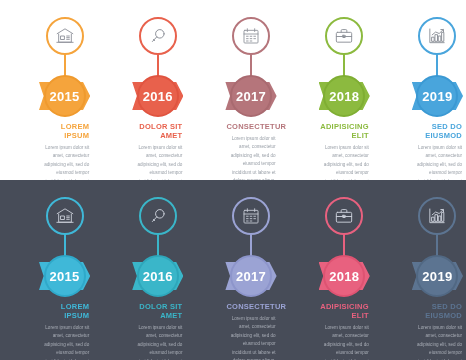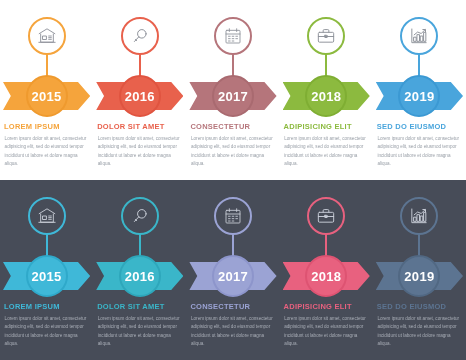--- a/index.html
+++ b/index.html
@@ -8,21 +8,21 @@
     font-family:"Liberation Sans", sans-serif;
     background:#ffffff;
     overflow:hidden;
   }
   .board{position:relative;width:466px;height:180px;overflow:hidden;}
   .board.light{background:#ffffff;}
   .board.dark{background:#474c58;}
 
   
   .cols{position:absolute;inset:0;display:flex;}
-  .col{position:relative;flex:1 1 0;height:100%;}
+  .col{position:relative;flex:1 1 0;height:100%;margin-left:36px;}
 
   
   .icon-ring{
     position:absolute;top:17px;left:50%;transform:translateX(-50%);
     width:38px;height:38px;border-radius:50%;
     border:2px solid #ccc;
     display:flex;align-items:center;justify-content:center;
     box-sizing:border-box;
   }
   .board.dark .icon-ring{background:#474c58;}
@@ -48,21 +48,21 @@
     box-sizing:border-box;
     display:flex;align-items:center;justify-content:center;
   }
   .year-txt{
     font-size:13px;font-weight:bold;color:#ffffff;
     letter-spacing:.3px;line-height:1;
     position:relative;top:0px;
   }
 
   
-  .txt{position:absolute;top:122px;left:4px;right:4px;text-align:left;}
+  .txt{position:absolute;top:122px;left:4px;right:4px;text-align:right;}
   .heading{
     font-size:7.5px;font-weight:bold;letter-spacing:.25px;
     margin:0 0 4px 0;text-transform:uppercase;
   }
   .para{
     font-size:4.6px;line-height:1.85;color:#9aa0a8;
     margin:0 auto;max-width:84px;
   }
   .board.dark .para{color:#a8adb6;}
 </style>

